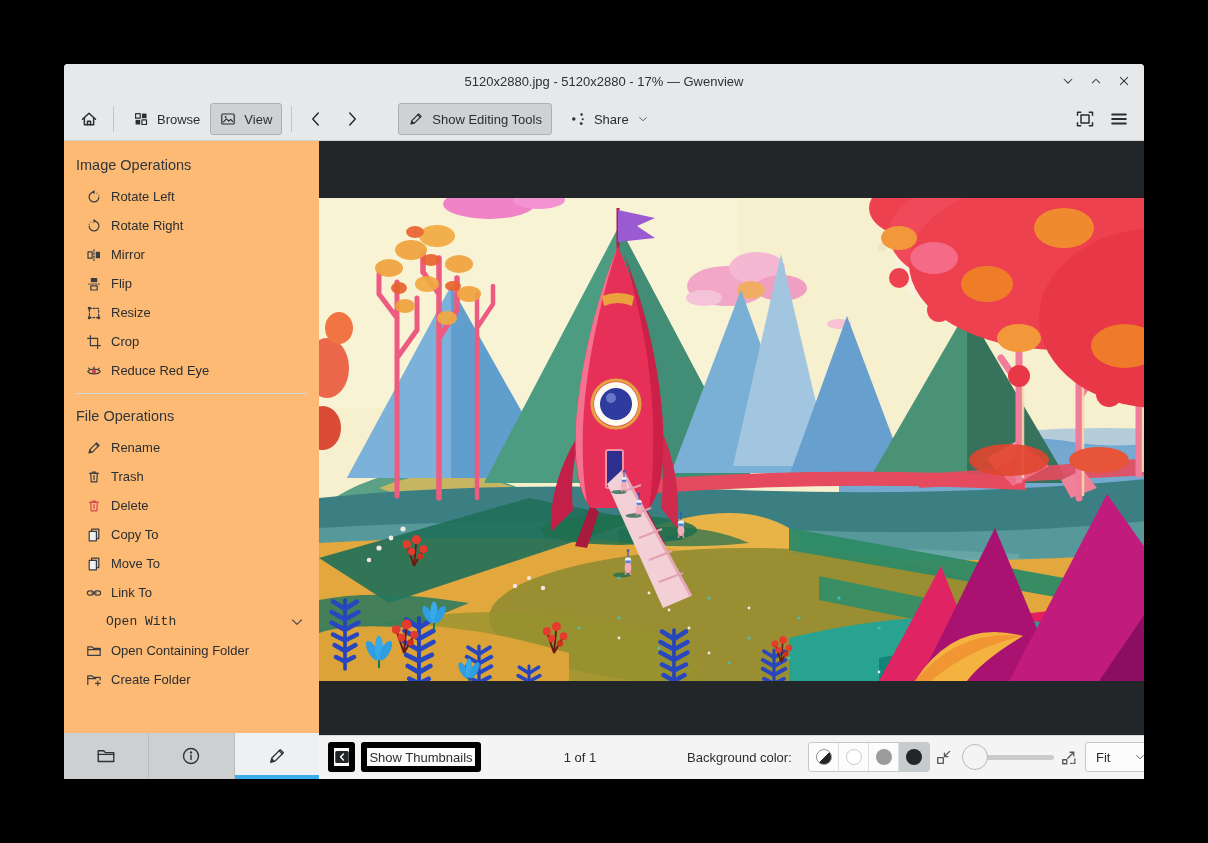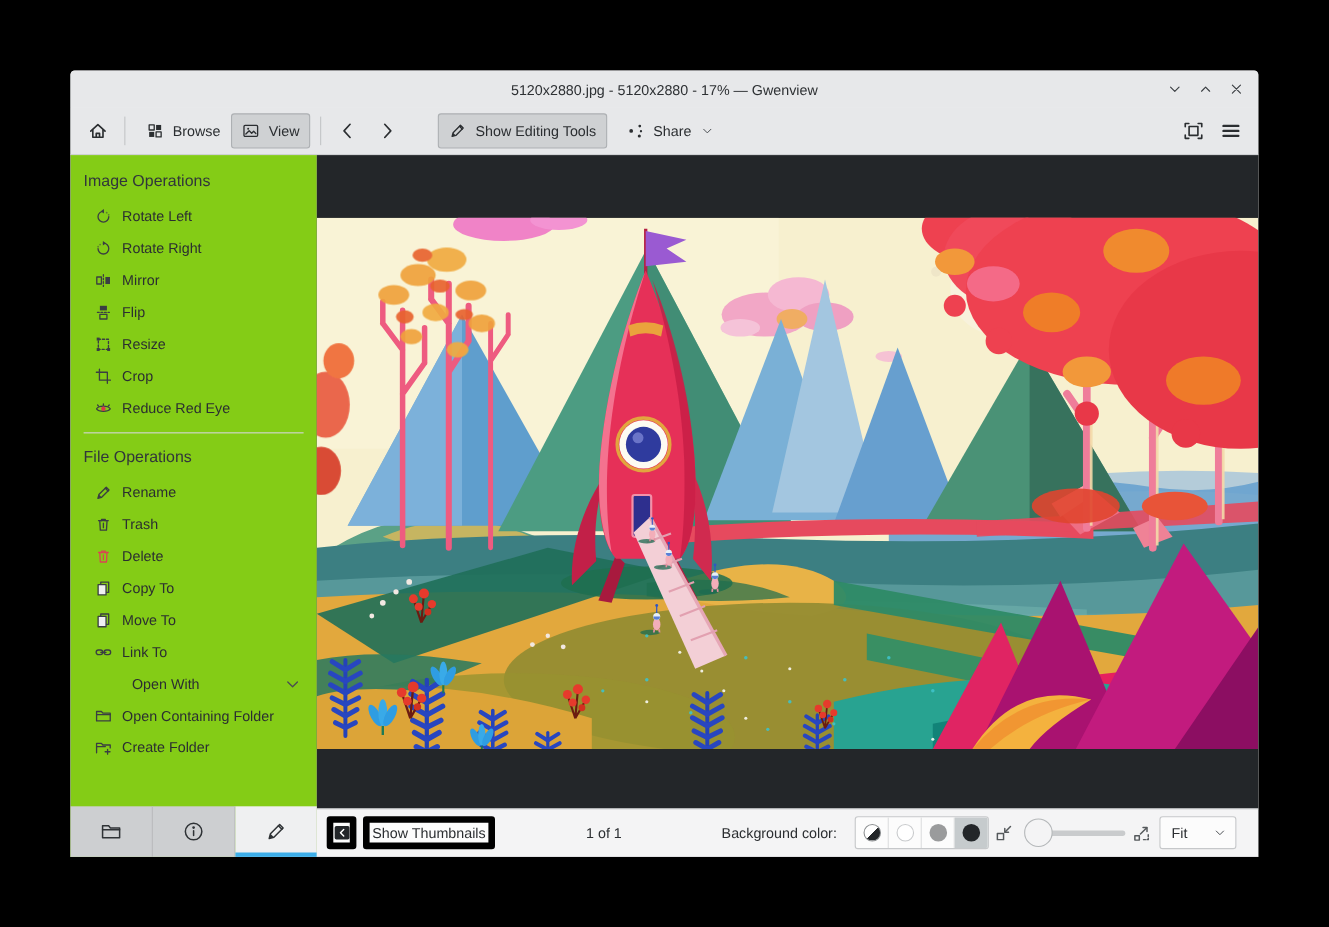--- a/index.html
+++ b/index.html
@@ -22,28 +22,28 @@
   .tb-btn.active{background:#cfd1d3;border-color:#adb0b3;}
   .tb-sep{width:1px;height:26px;background:#c3c5c7;margin:0 9px;}
   .tb-icbtn{width:30px;height:30px;display:flex;align-items:center;justify-content:center;border-radius:3px;}
   .ic{width:16px;height:16px;display:block;fill:none;stroke:currentColor;stroke-width:1.2;stroke-linecap:round;stroke-linejoin:round;}
   .ic.lg{width:20px;height:20px;}
   .ic.sm{width:12px;height:12px;}
   .spacer{flex:1;}
 
   
   .content{position:absolute;top:77px;left:0;right:0;bottom:0;display:flex;}
-  .sidebar{width:224px;background:#84cc16;display:flex;flex-direction:column;}
+  .sidebar{width:255px;background:#fdba74;display:flex;flex-direction:column;}
   .ops{flex:1;padding-top:10px;overflow:hidden;}
   .ops-title{font-size:14.5px;color:#31363b;padding:6px 0 9px 12px;}
   .op-item{display:flex;align-items:center;gap:9px;height:29px;padding-left:22px;font-size:13px;color:#2b2e31;cursor:default;}
   .op-icon{width:16px;height:16px;color:#3a3e42;flex:none;}
   .op-icon.red{color:#da4453;}
   .op-divider{height:1px;background:#d4d6d8;margin:8px 12px;}
-  .op-item.submenu{padding-left:56px;padding-right:14px;}
+  .op-item.submenu{padding-left:42px;padding-right:14px;font-family:Liberation Mono, monospace;}
   .op-item.submenu .chev{margin-left:auto;color:#4a4e52;}
 
   .side-tabs{height:46px;display:flex;flex:none;}
   .side-tab{flex:1;background:#cdcfd1;border-right:1px solid #b9bbbd;display:flex;align-items:center;justify-content:center;color:#2f3336;position:relative;}
   .side-tab:last-child{border-right:none;}
   .side-tab.active{background:#eff0f1;}
   .side-tab.active::after{content:"";position:absolute;left:0;right:0;bottom:0;height:4px;background:#3daee9;}
 
   .main{flex:1;display:flex;flex-direction:column;background:#232629;min-width:0;}
   .viewport{flex:1;position:relative;overflow:hidden;}

